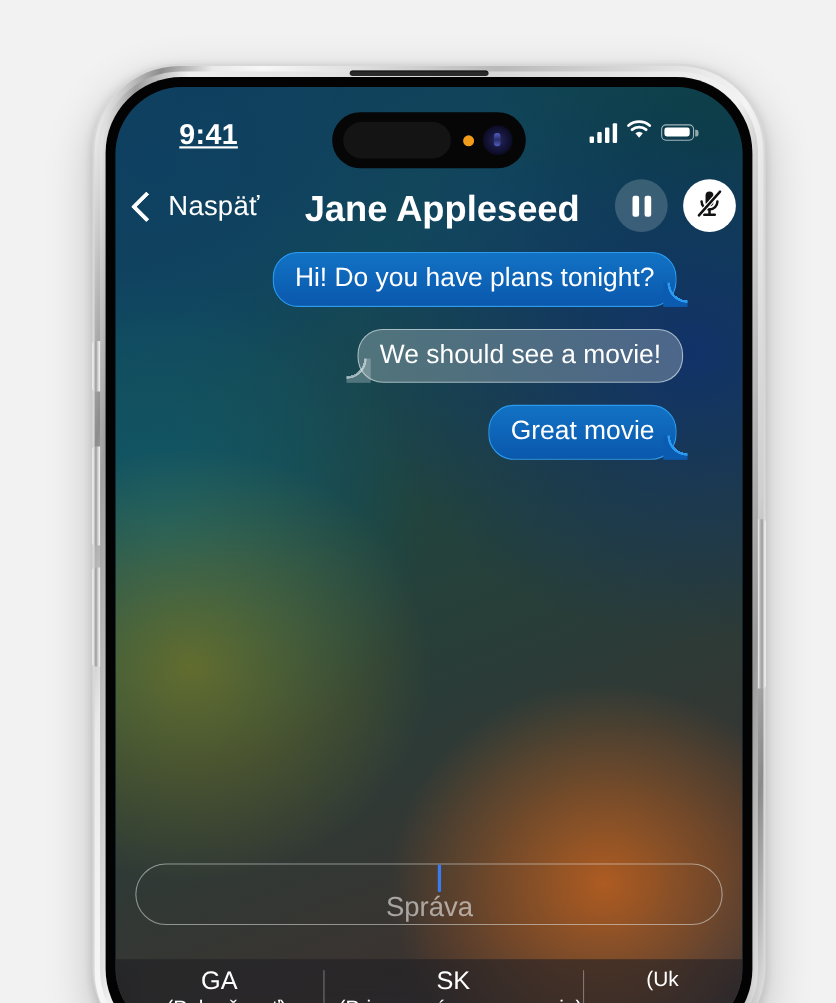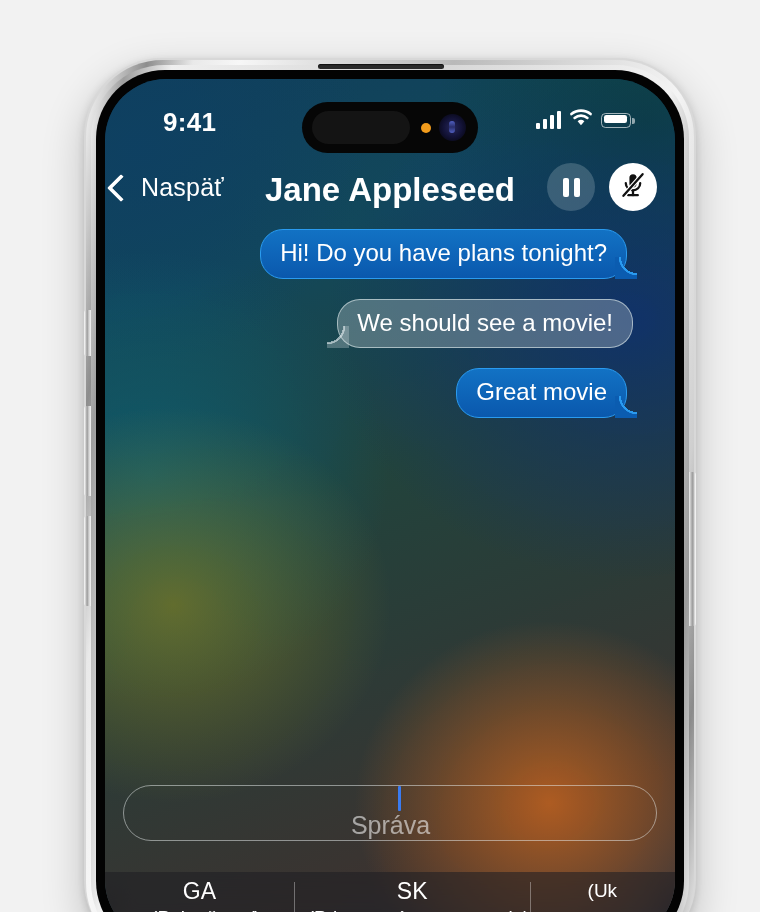--- a/index.html
+++ b/index.html
@@ -126,20 +126,21 @@
     height: 72px;
     z-index: 5;
   }
   .status-time {
     position: absolute;
     left: 58px; top: 28px;
     color: #ffffff;
     font-size: 26px;
     font-weight: bold;
     letter-spacing: 0.3px;
+    text-decoration: underline;
   }
   .status-right {
     position: absolute;
     right: 44px; top: 30px;
     display: flex;
     align-items: center;
     gap: 8px;
   }
   .bars { display: flex; align-items: flex-end; gap: 3px; height: 18px; }
   .bars i { display: block; width: 4px; background: #ffffff; border-radius: 1px; }
@@ -211,21 +212,21 @@
     left: 10px; top: 7px;
     width: 6px; height: 12px;
     border-radius: 3px;
     background: linear-gradient(180deg, #5a6cd8 0%, #2a2f6e 50%, #5a6cd8 100%);
     opacity: 0.85;
   }
 
   
   .nav-header {
     position: absolute;
-    left: 0; top: 72px;
+    left: 12px; top: 72px;
     width: 570px;
     height: 72px;
     z-index: 5;
   }
   .back-btn {
     position: absolute;
     left: 0px; top: 18px;
     display: flex;
     align-items: center;
     gap: 8px;
@@ -280,21 +281,21 @@
   }
   .mute-btn {
     background: #ffffff;
   }
 
   
   .messages {
     position: absolute;
     left: 0; top: 150px;
     width: 544px;
-    padding: 0 16px;
+    padding: 0 28px;
     box-sizing: border-box;
     z-index: 3;
   }
   .row { display: flex; margin-bottom: 20px; }
   .row.out { justify-content: flex-end; }
   .row.in  { justify-content: flex-end; }
 
   .bubble {
     position: relative;
     max-width: 430px;

